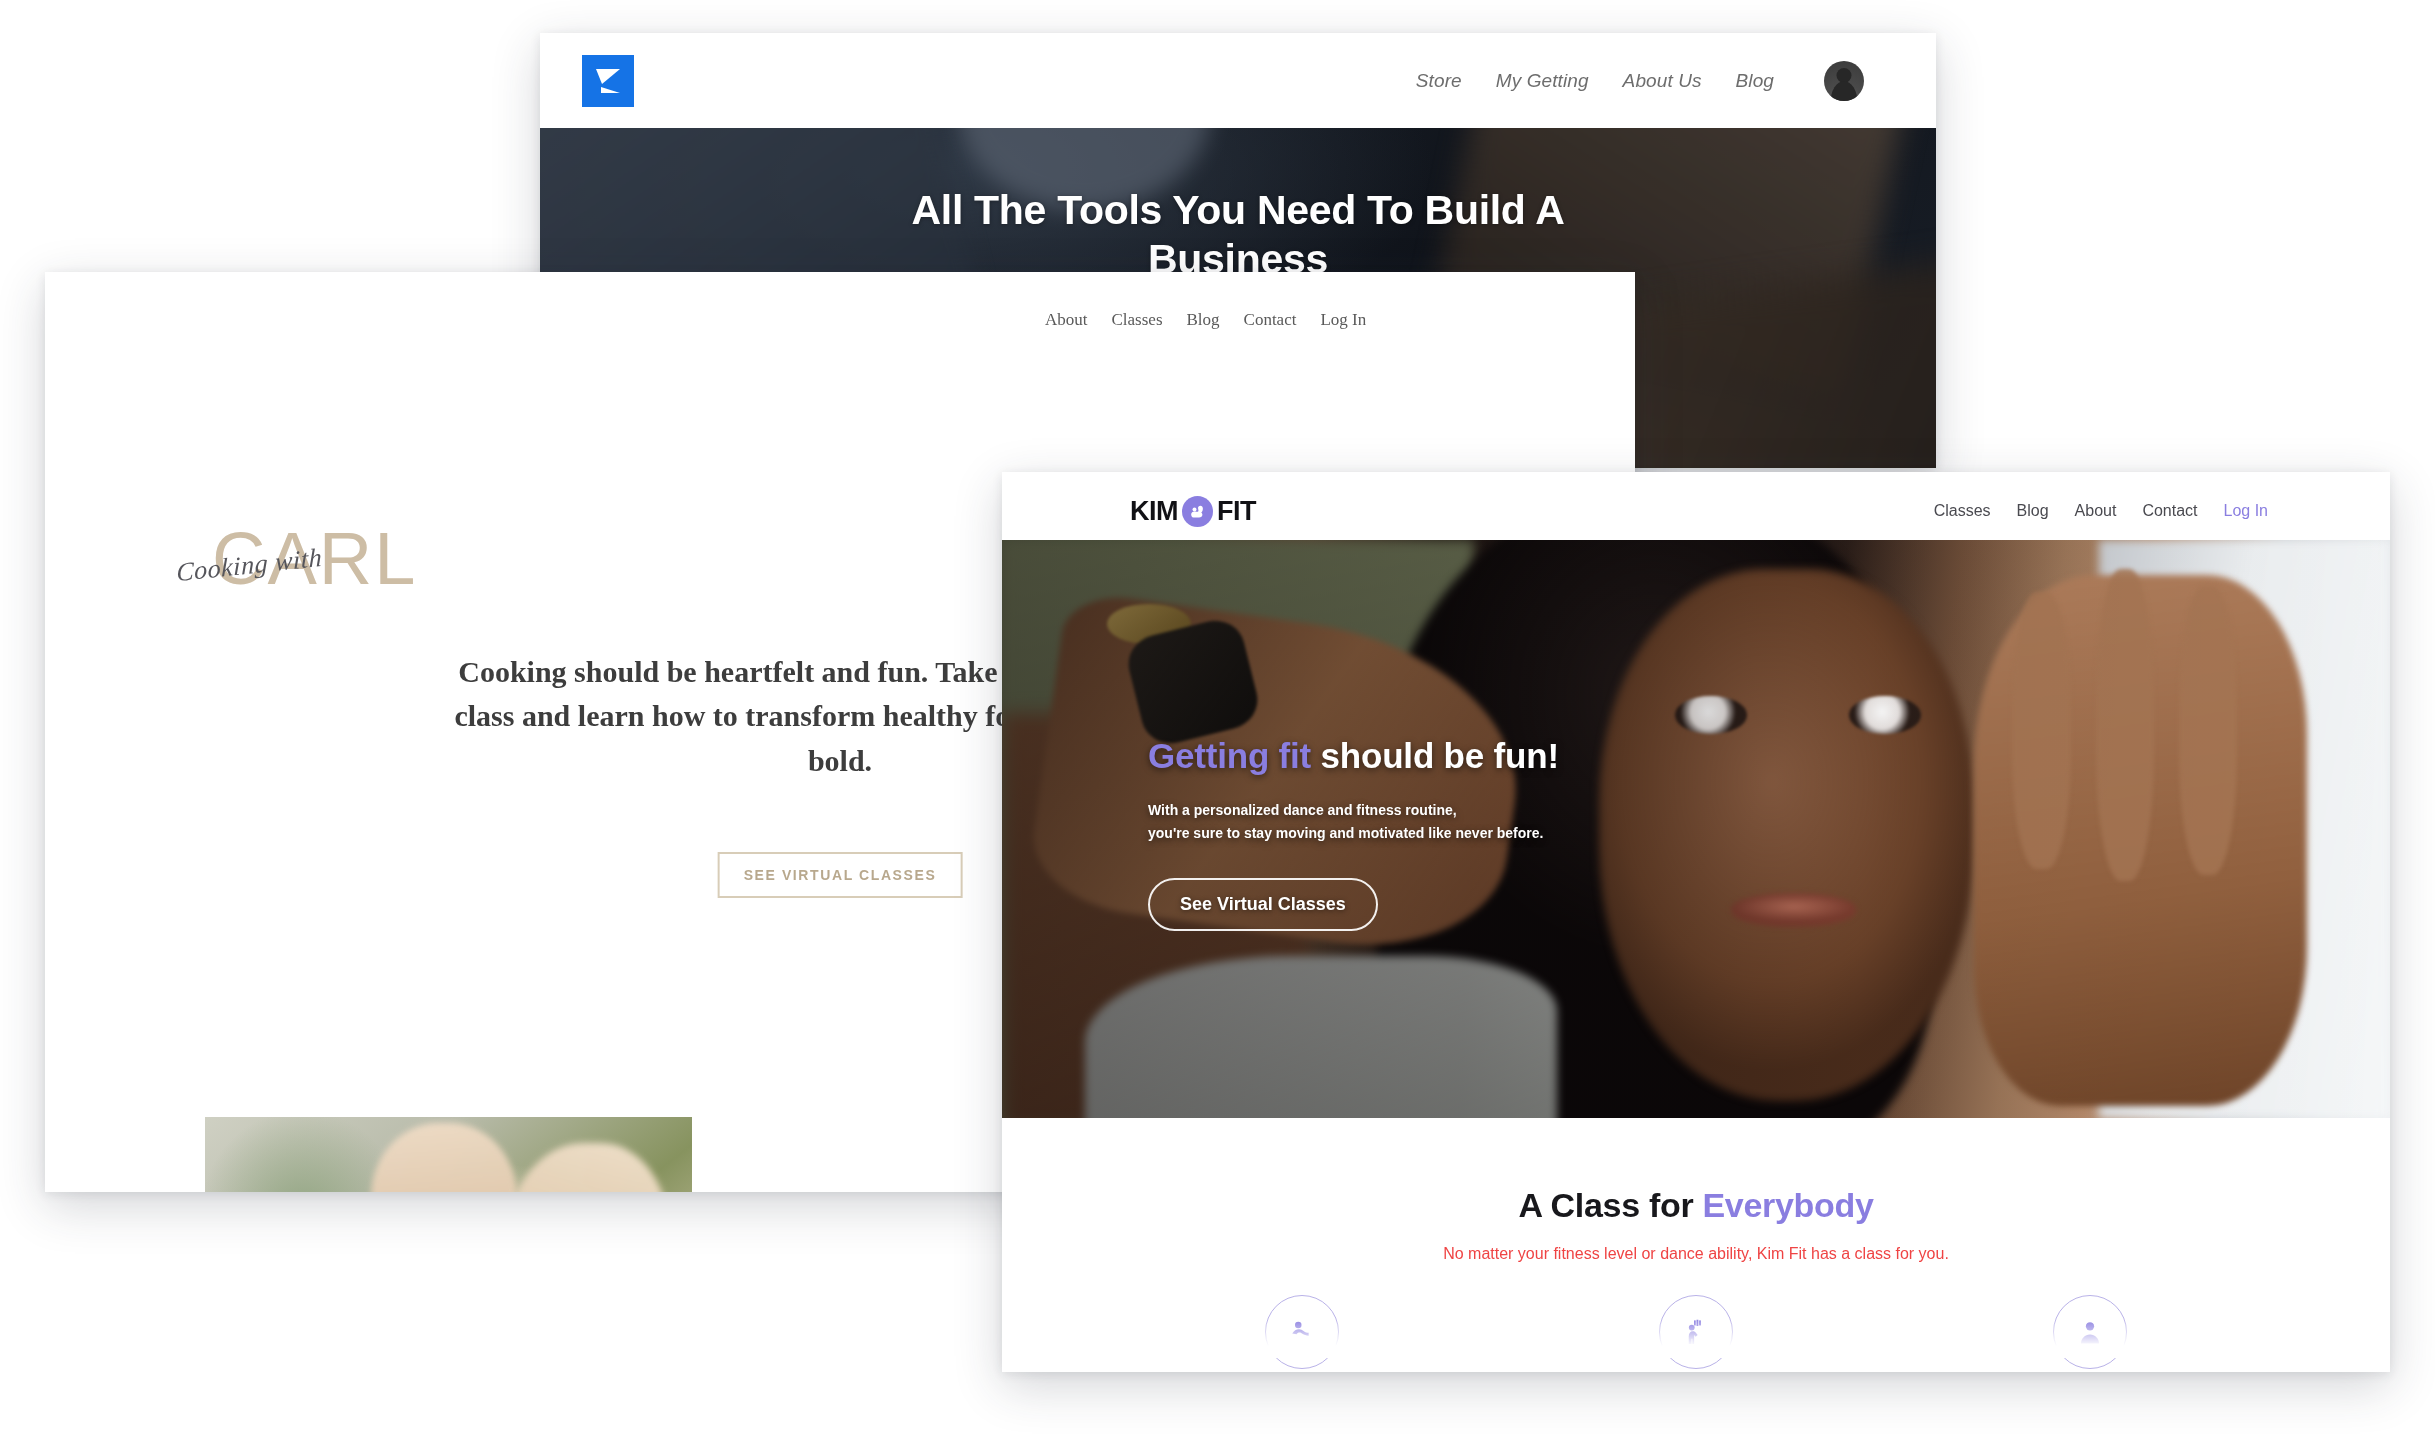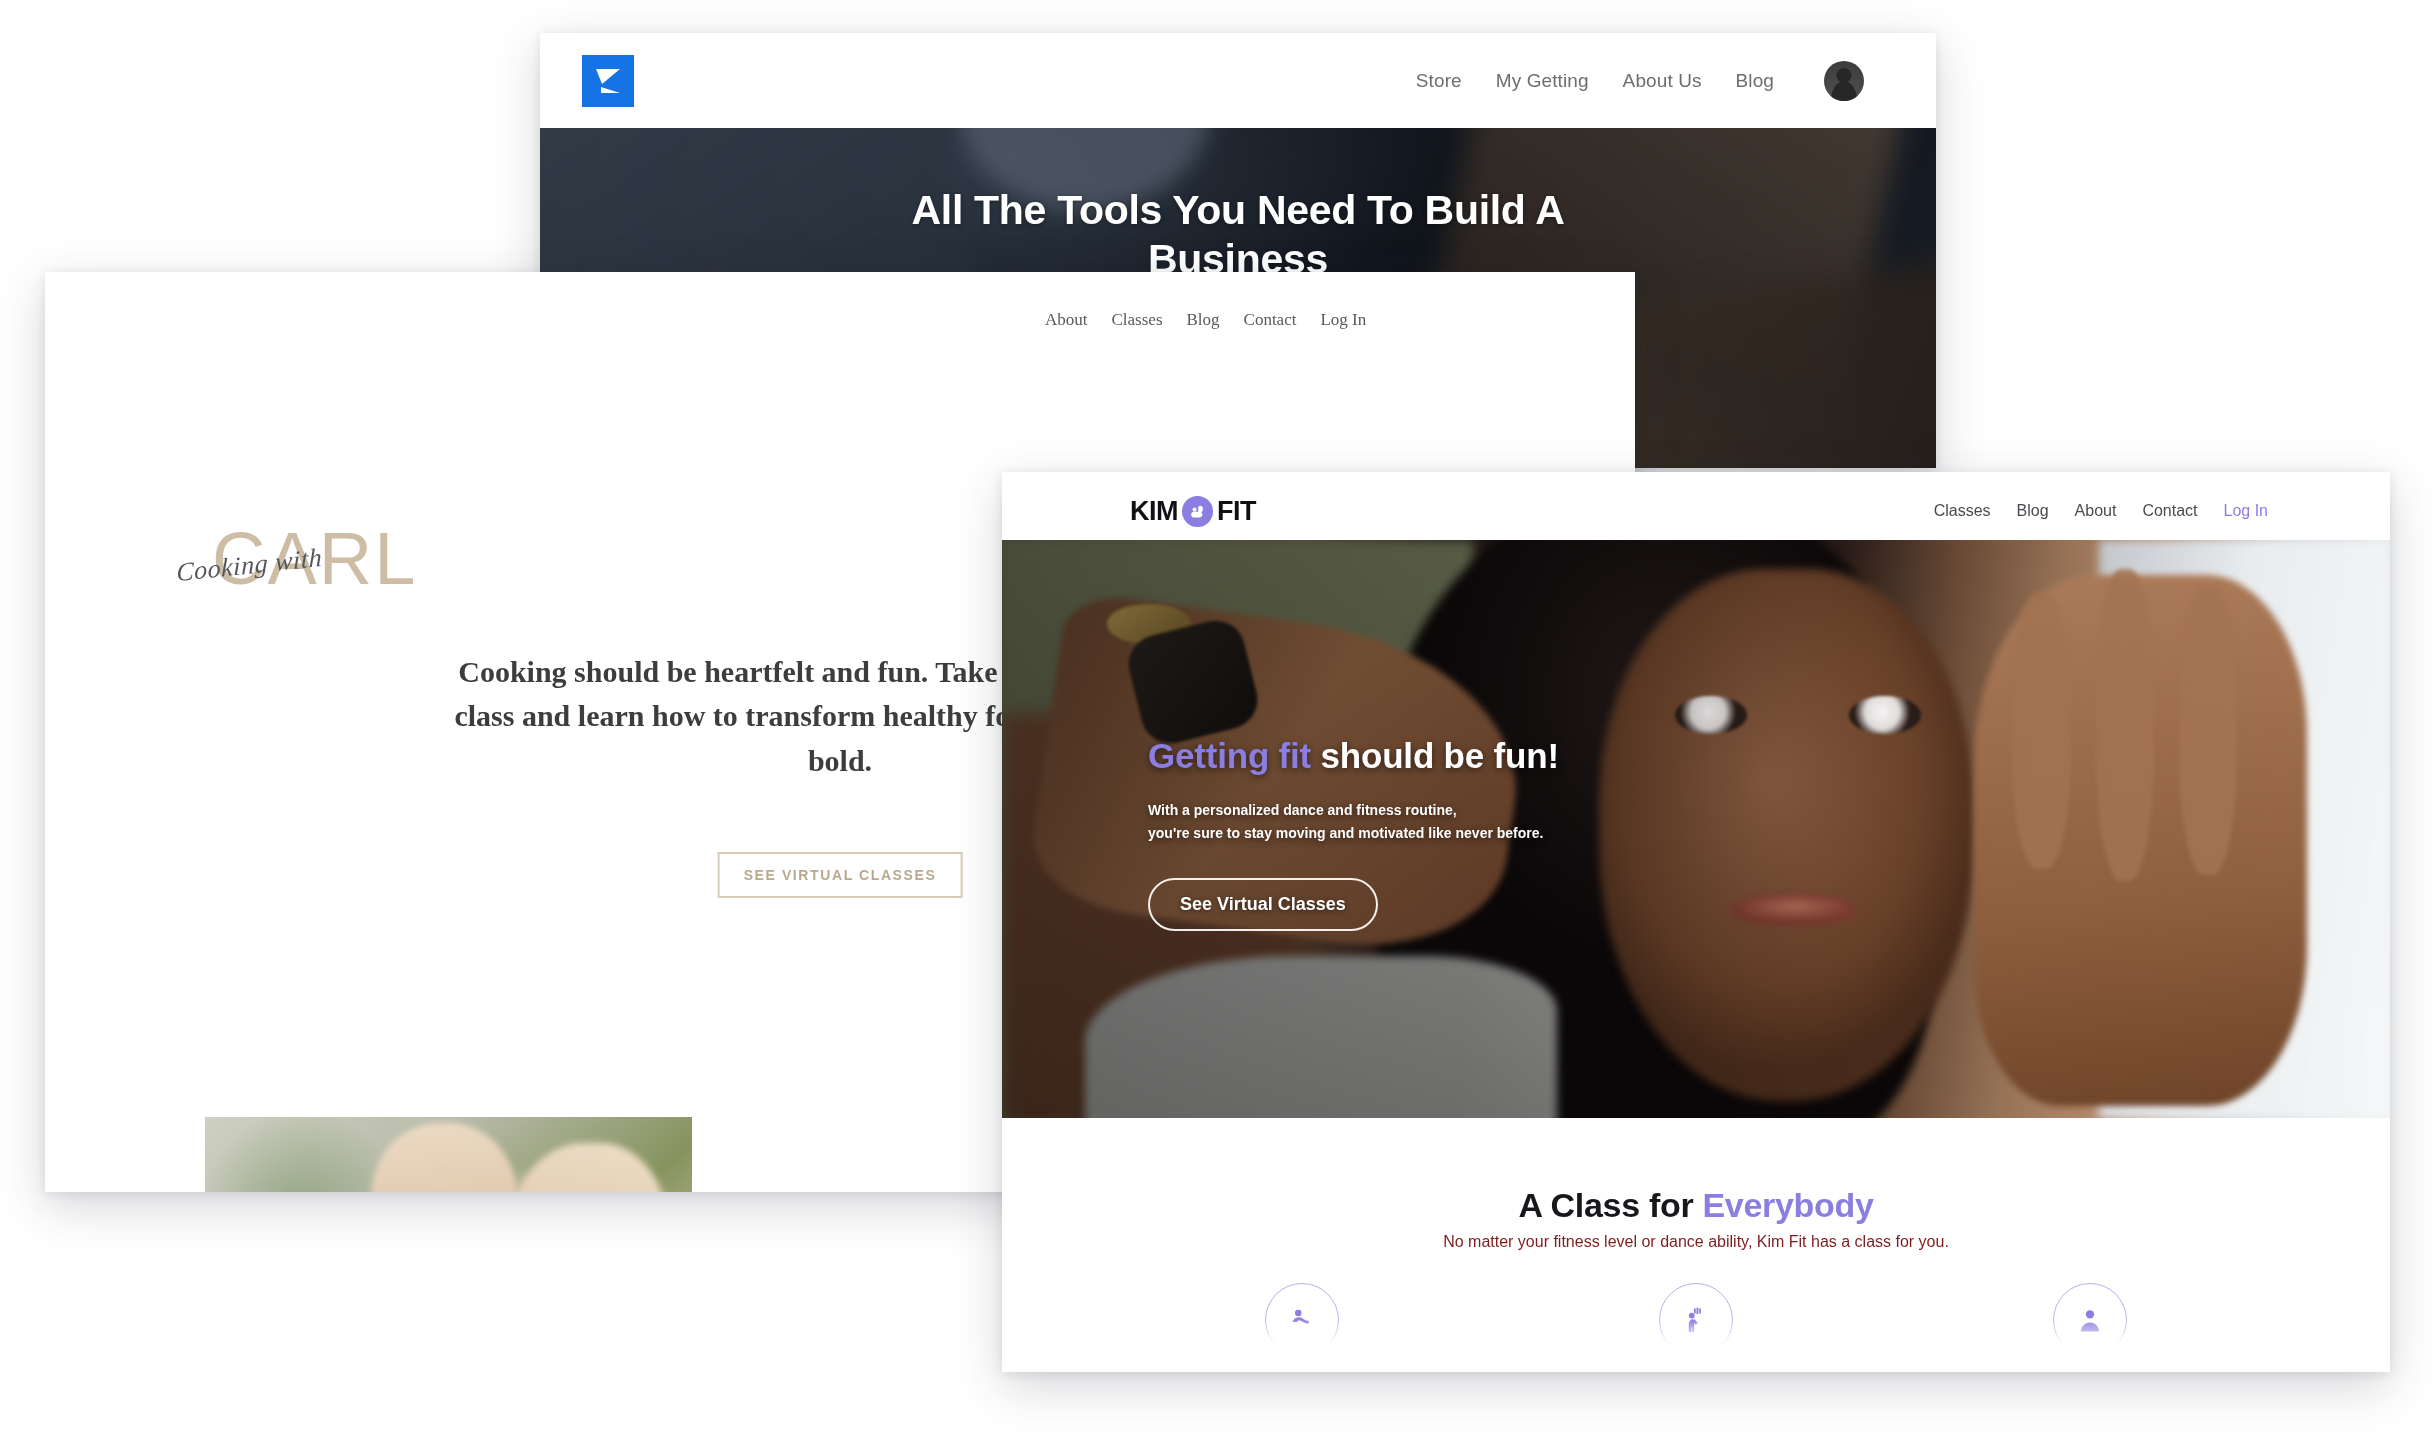--- a/index.html
+++ b/index.html
@@ -17,21 +17,21 @@
     position: absolute;
     background: #ffffff;
     overflow: hidden;
     box-shadow: 0 14px 46px rgba(40,45,60,0.20), 0 2px 10px rgba(40,45,60,0.10);
   }
 
   
   #win-kajabi { left: 540px; top: 33px; width: 1396px; height: 435px; z-index: 1; }
   #kajabi-header {
     height: 95px; background:#fff; display:flex; align-items:center;
-    padding: 0 72px 0 42px; position:relative;
+    padding: 0 72px 0 42px; position:relative;font-style:italic;
   }
   #kajabi-logo {
     width: 52px; height: 52px; background: #1573e6;
     display:flex; align-items:center; justify-content:center; flex:none;
   }
   #kajabi-logo svg { display:block; }
   #kajabi-nav { margin-left:auto; display:flex; align-items:center; gap:34px; }
   #kajabi-nav .navlink {
     font-size: 19px; color:#6d6d6d; letter-spacing:.1px; white-space:nowrap;
     text-decoration:none; cursor:pointer;
@@ -286,21 +286,21 @@
     margin-top: 34px; display:inline-block; border: 2px solid rgba(255,255,255,.92);
     border-radius: 28px; padding: 14px 30px; color:#fff; font-size: 18px; font-weight: 700;
     background: transparent; cursor:pointer; text-shadow: 0 1px 5px rgba(0,0,0,.5);
   }
 
   #kf-section {
     position:relative; background:#fff; padding-top: 68px; text-align:center; height: 240px;
   }
   #kf-h2 { font-size: 34px; font-weight: 700; color:#18181c; letter-spacing:-.3px; }
   #kf-h2 .hl { color:#8a7ee0; }
-  #kf-h2-sub { margin-top: 8px; font-size: 16px; color:#7f1d1d; }
+  #kf-h2-sub { margin-top: 20px; font-size: 16px; color:#ef4444; }
   #kf-icons {
     margin-top: 32px; display:flex; justify-content:center; gap: 320px;
   }
   .kf-ic {
     width: 74px; height: 74px; border-radius:50%; border: 1.5px solid #b9b2e8;
     display:flex; align-items:center; justify-content:center; background:#fff;
     cursor:pointer;
   }
   
   #kf-fade {

